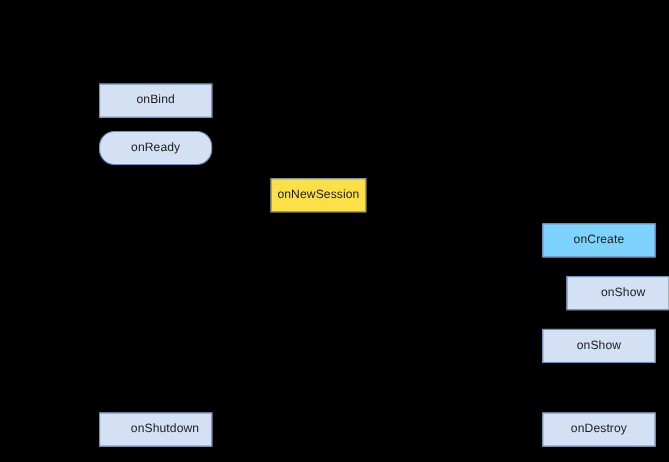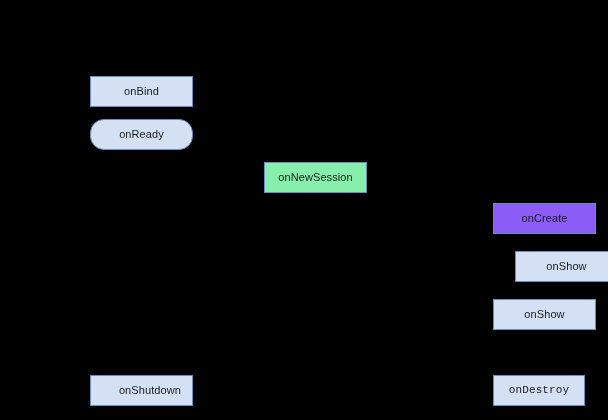--- a/index.html
+++ b/index.html
@@ -43,37 +43,37 @@
 <div id="diagram-canvas" style="width: 608px; height: 420px; background: rgb(0, 0, 0);">
 
   <div class="node" style="left: 90px; top: 76px; width: 103px; height: 31px; background: rgb(212, 225, 245); border-color: rgb(108, 142, 191); color: rgb(26, 26, 26);">
     <span>onBind</span>
   </div>
 
   <div class="node" style="left: 90px; top: 119px; width: 103px; height: 31px; background: rgb(212, 225, 245); border-color: rgb(108, 142, 191); color: rgb(26, 26, 26); border-radius: 14px;">
     <span>onReady</span>
   </div>
 
-  <div class="node" style="left: 264px; top: 162px; width: 103px; height: 31px; background: #86efac; border-color: rgb(108, 142, 191); color: rgb(26, 26, 26);">
+  <div class="node" style="left: 246px; top: 162px; width: 87px; height: 31px; background: #fde047; border-color: rgb(108, 142, 191); color: rgb(26, 26, 26);">
     <span>onNewSession</span>
   </div>
 
-  <div class="node" style="left: 493px; top: 203px; width: 103px; height: 31px; background: #8b5cf6; border-color: rgb(108, 142, 191); color: rgb(26, 26, 26);">
+  <div class="node" style="left: 493px; top: 203px; width: 103px; height: 31px; background: #7dd3fc; border-color: rgb(108, 142, 191); color: rgb(26, 26, 26);">
     <span>onCreate</span>
   </div>
 
   <div class="node" style="left: 515px; top: 251px; width: 103px; height: 31px; background: rgb(212, 225, 245); border-color: rgb(108, 142, 191); color: rgb(26, 26, 26);">
     <span>onShow</span>
   </div>
 
   <div class="node" style="left: 493px; top: 299px; width: 103px; height: 31px; background: rgb(212, 225, 245); border-color: rgb(108, 142, 191); color: rgb(26, 26, 26);">
     <span>onShow</span>
   </div>
 
   <div class="node" style="left: 90px; top: 375px; width: 103px; height: 31px; background: rgb(212, 225, 245); border-color: rgb(108, 142, 191); color: rgb(26, 26, 26); padding-left: 17px;">
     <span>onShutdown</span>
   </div>
 
-  <div class="node" style="left: 493px; top: 375px; width: 92px; height: 31px; background: rgb(212, 225, 245); border-color: rgb(108, 142, 191); color: rgb(26, 26, 26); font-family: Liberation Mono, monospace;">
+  <div class="node" style="left: 493px; top: 375px; width: 103px; height: 31px; background: rgb(212, 225, 245); border-color: rgb(108, 142, 191); color: rgb(26, 26, 26);">
     <span>onDestroy</span>
   </div>
 
 </div>
 
 </body></html>

